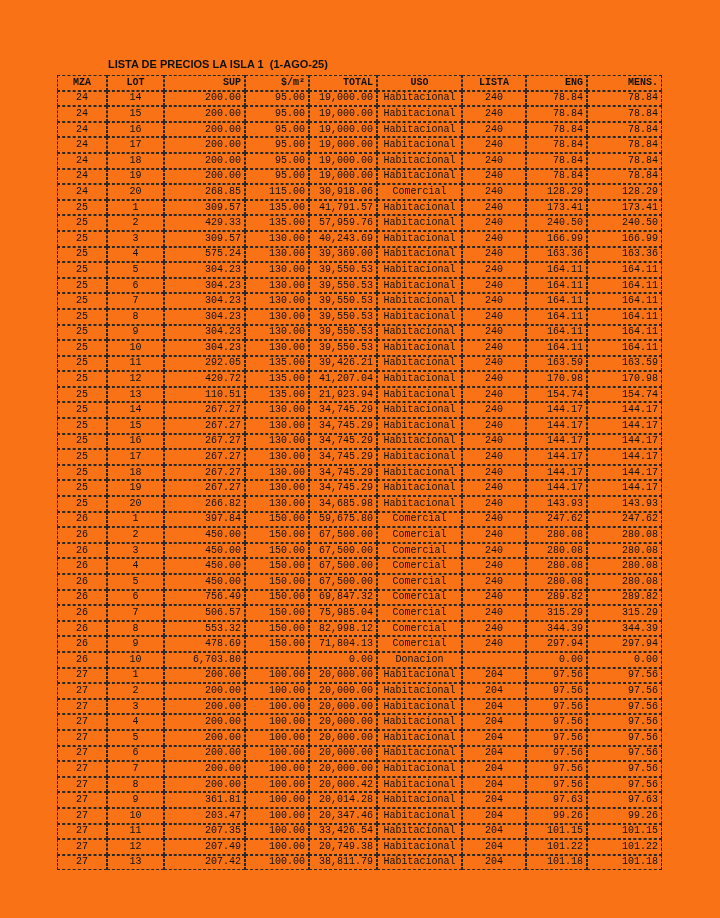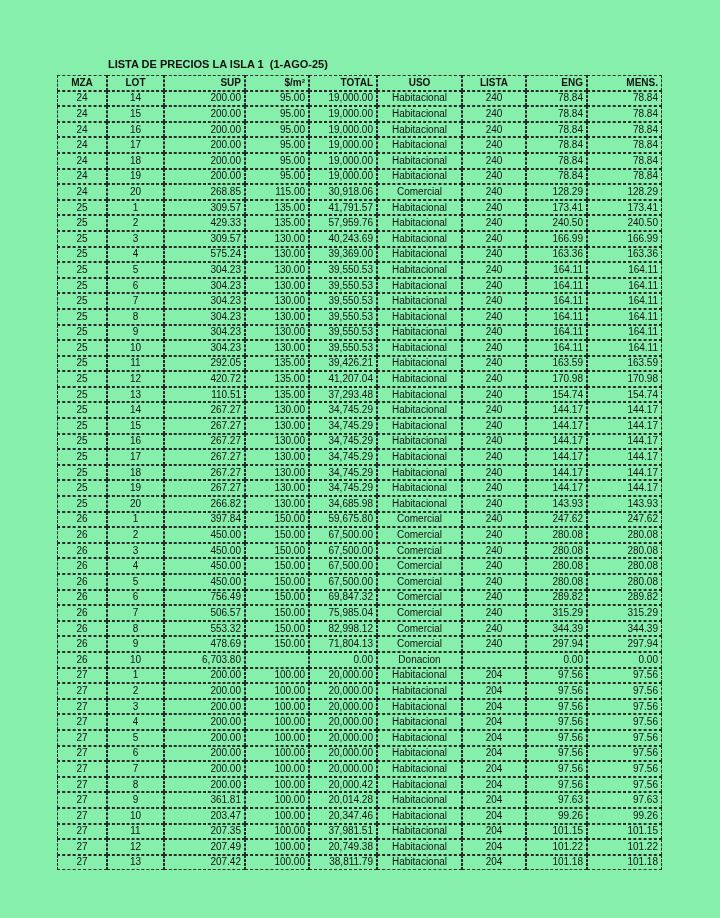--- a/index.html
+++ b/index.html
@@ -11,38 +11,39 @@
     width: 720px;
     height: 918px;
     position: relative;
     font-family: "Liberation Sans", sans-serif;
     color: #111111;
     overflow: hidden;
   }
   .sheet {
     position: absolute;
     inset: 0;
-    background: #86efac;
+    background: #f97316;
   }
   .title {
     position: absolute;
     left: 108px;
     top: 58px;
     font-size: 11px;
     font-weight: bold;
     white-space: pre;
     color: #111111;
   }
   table.price-table {
     position: absolute;
     left: 57px;
     top: 75px;
     border-collapse: separate;
     border-spacing: 0;
     table-layout: fixed;
+    font-family: Liberation Mono, monospace;
   }
   table.price-table th,
   table.price-table td {
     border: 1px dashed #2a2a2a;
     box-sizing: border-box;
     height: 15.6px;
     font-size: 10px;
     line-height: 1;
     padding: 0 3px;
     white-space: nowrap;
@@ -295,21 +296,21 @@
           <td class="a-c">Habitacional</td>
           <td class="a-c">240</td>
           <td class="a-r">170.98</td>
           <td class="a-r">170.98</td>
         </tr>
         <tr>
           <td class="a-c">25</td>
           <td class="a-c">13</td>
           <td class="a-r">110.51</td>
           <td class="a-r">135.00</td>
-          <td class="a-r">37,293.48</td>
+          <td class="a-r">21,923.94</td>
           <td class="a-c">Habitacional</td>
           <td class="a-c">240</td>
           <td class="a-r">154.74</td>
           <td class="a-r">154.74</td>
         </tr>
         <tr>
           <td class="a-c">25</td>
           <td class="a-c">14</td>
           <td class="a-r">267.27</td>
           <td class="a-r">130.00</td>
@@ -603,21 +604,21 @@
           <td class="a-c">Habitacional</td>
           <td class="a-c">204</td>
           <td class="a-r">99.26</td>
           <td class="a-r">99.26</td>
         </tr>
         <tr>
           <td class="a-c">27</td>
           <td class="a-c">11</td>
           <td class="a-r">207.35</td>
           <td class="a-r">100.00</td>
-          <td class="a-r">37,981.51</td>
+          <td class="a-r">33,426.54</td>
           <td class="a-c">Habitacional</td>
           <td class="a-c">204</td>
           <td class="a-r">101.15</td>
           <td class="a-r">101.15</td>
         </tr>
         <tr>
           <td class="a-c">27</td>
           <td class="a-c">12</td>
           <td class="a-r">207.49</td>
           <td class="a-r">100.00</td>

